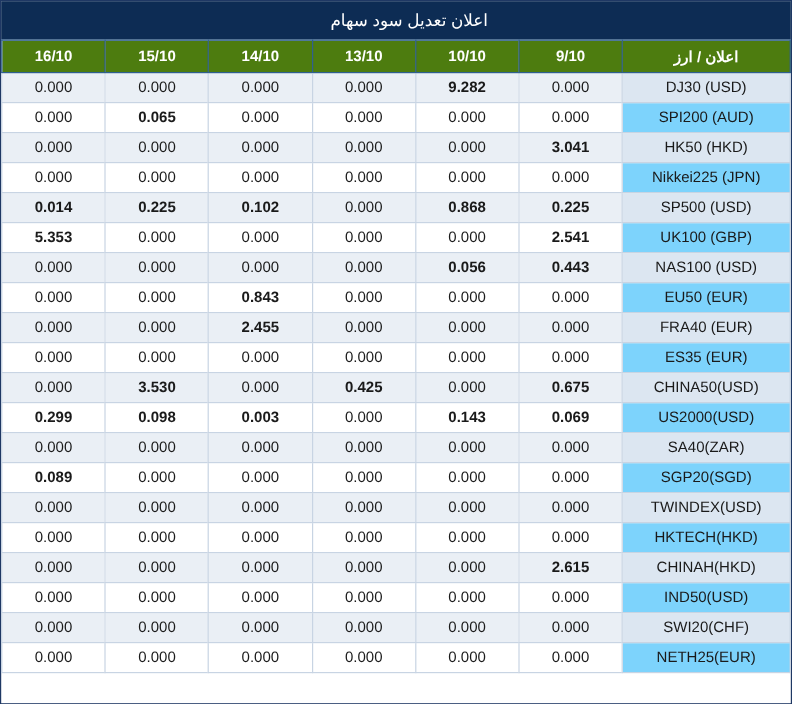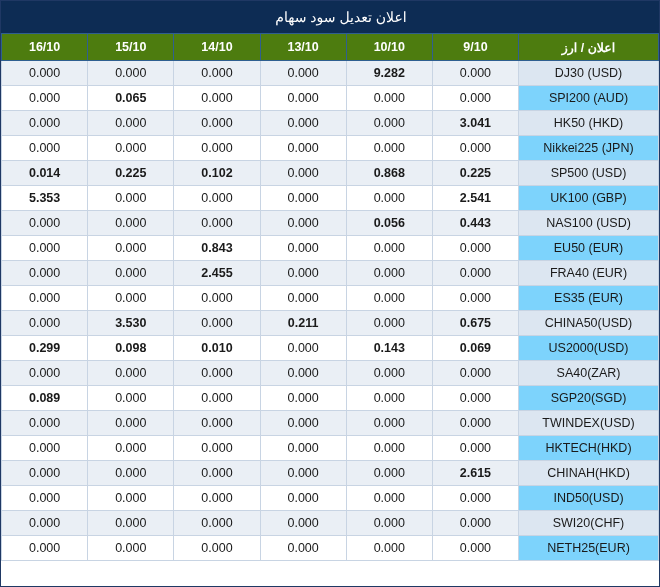--- a/index.html
+++ b/index.html
@@ -198,31 +198,31 @@
           <td class="">0.000</td>
           <td class="">0.000</td>
           <td class="">0.000</td>
           <td class="">0.000</td>
           <td class="">0.000</td>
         </tr>
         <tr class="even">
           <td class="label">CHINA50(USD)</td>
           <td class="pos">0.675</td>
           <td class="">0.000</td>
-          <td class="pos">0.211</td>
+          <td class="pos">0.425</td>
           <td class="">0.000</td>
           <td class="pos">3.530</td>
           <td class="">0.000</td>
         </tr>
         <tr class="odd">
           <td class="label">US2000(USD)</td>
           <td class="pos">0.069</td>
           <td class="pos">0.143</td>
           <td class="">0.000</td>
-          <td class="pos">0.010</td>
+          <td class="pos">0.003</td>
           <td class="pos">0.098</td>
           <td class="pos">0.299</td>
         </tr>
         <tr class="even">
           <td class="label">SA40(ZAR)</td>
           <td class="">0.000</td>
           <td class="">0.000</td>
           <td class="">0.000</td>
           <td class="">0.000</td>
           <td class="">0.000</td>

